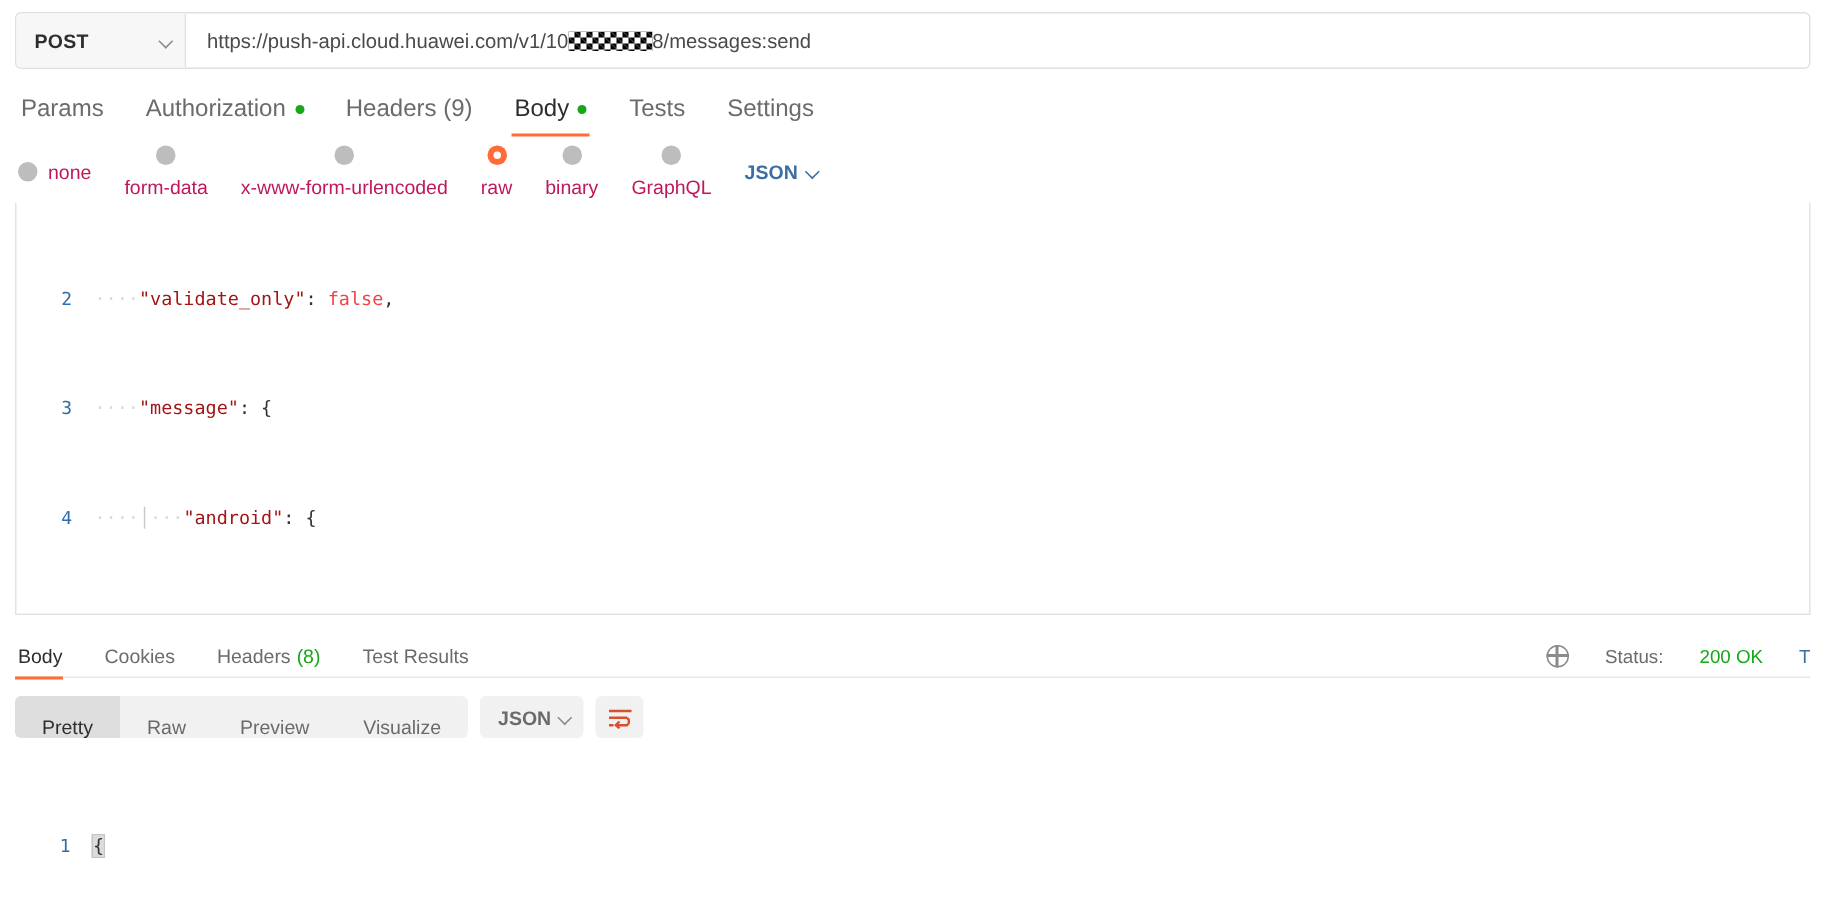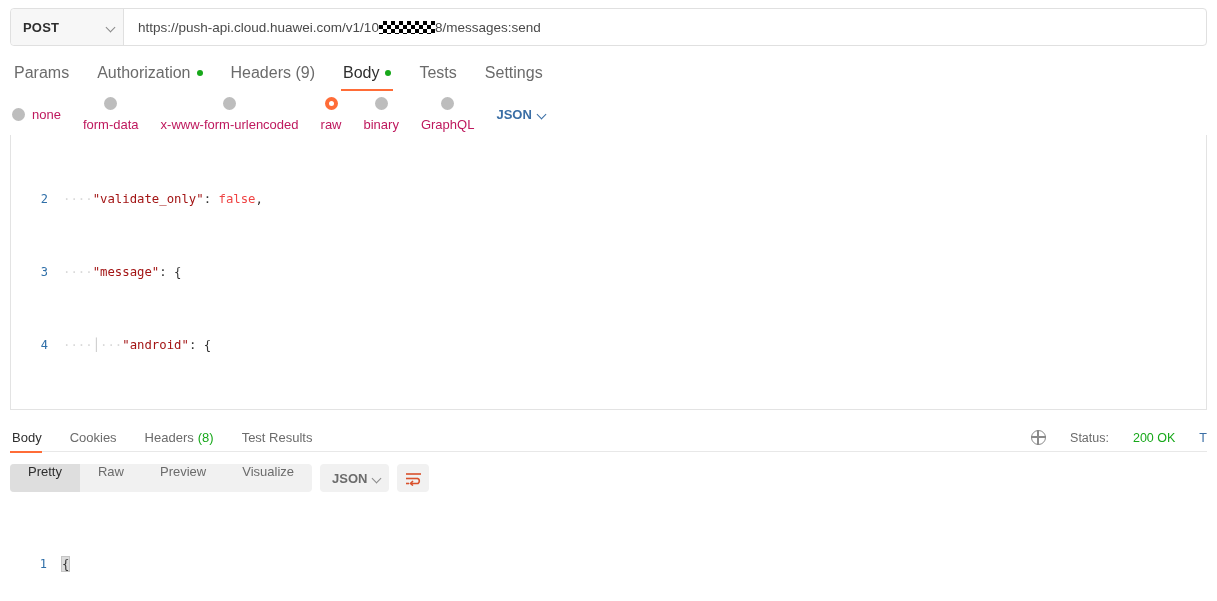--- a/index.html
+++ b/index.html
@@ -217,21 +217,21 @@
     gap: 8px;
   }
   .seg {
     display: flex; align-items: stretch;
     background: #f1f1f1;
     border-radius: 4px;
     height: 28px;
     overflow: hidden;
   }
   .seg-btn {
-    display: flex; align-items: flex-start;
+    display: flex; align-items: flex-end;
     padding: 0 18px;
     font-size: 13px; color: #6b6b6b;
     cursor: pointer; white-space: nowrap;
   }
   .seg-btn.active { background: #dedede; color: #2e2e2e; }
   .pill {
     display: flex; align-items: center; gap: 10px;
     background: #f1f1f1; border-radius: 4px;
     height: 28px; padding: 0 12px;
     font-size: 13px; font-weight: bold; color: #6b6b6b;

